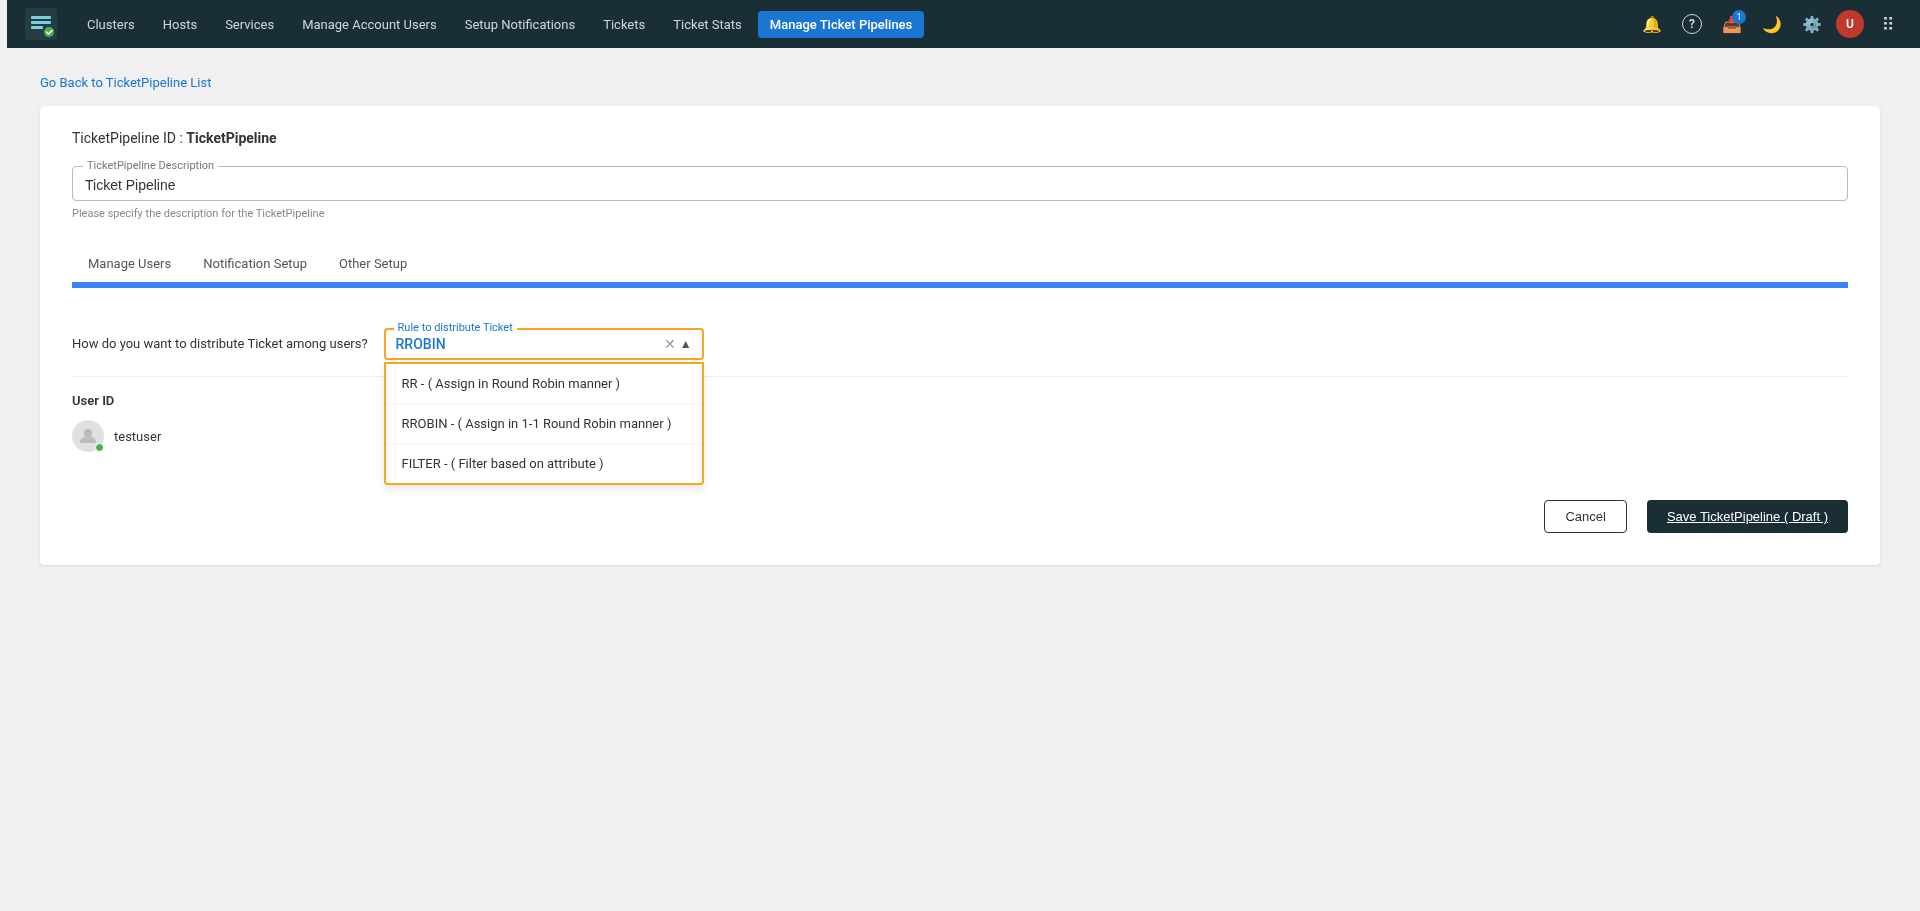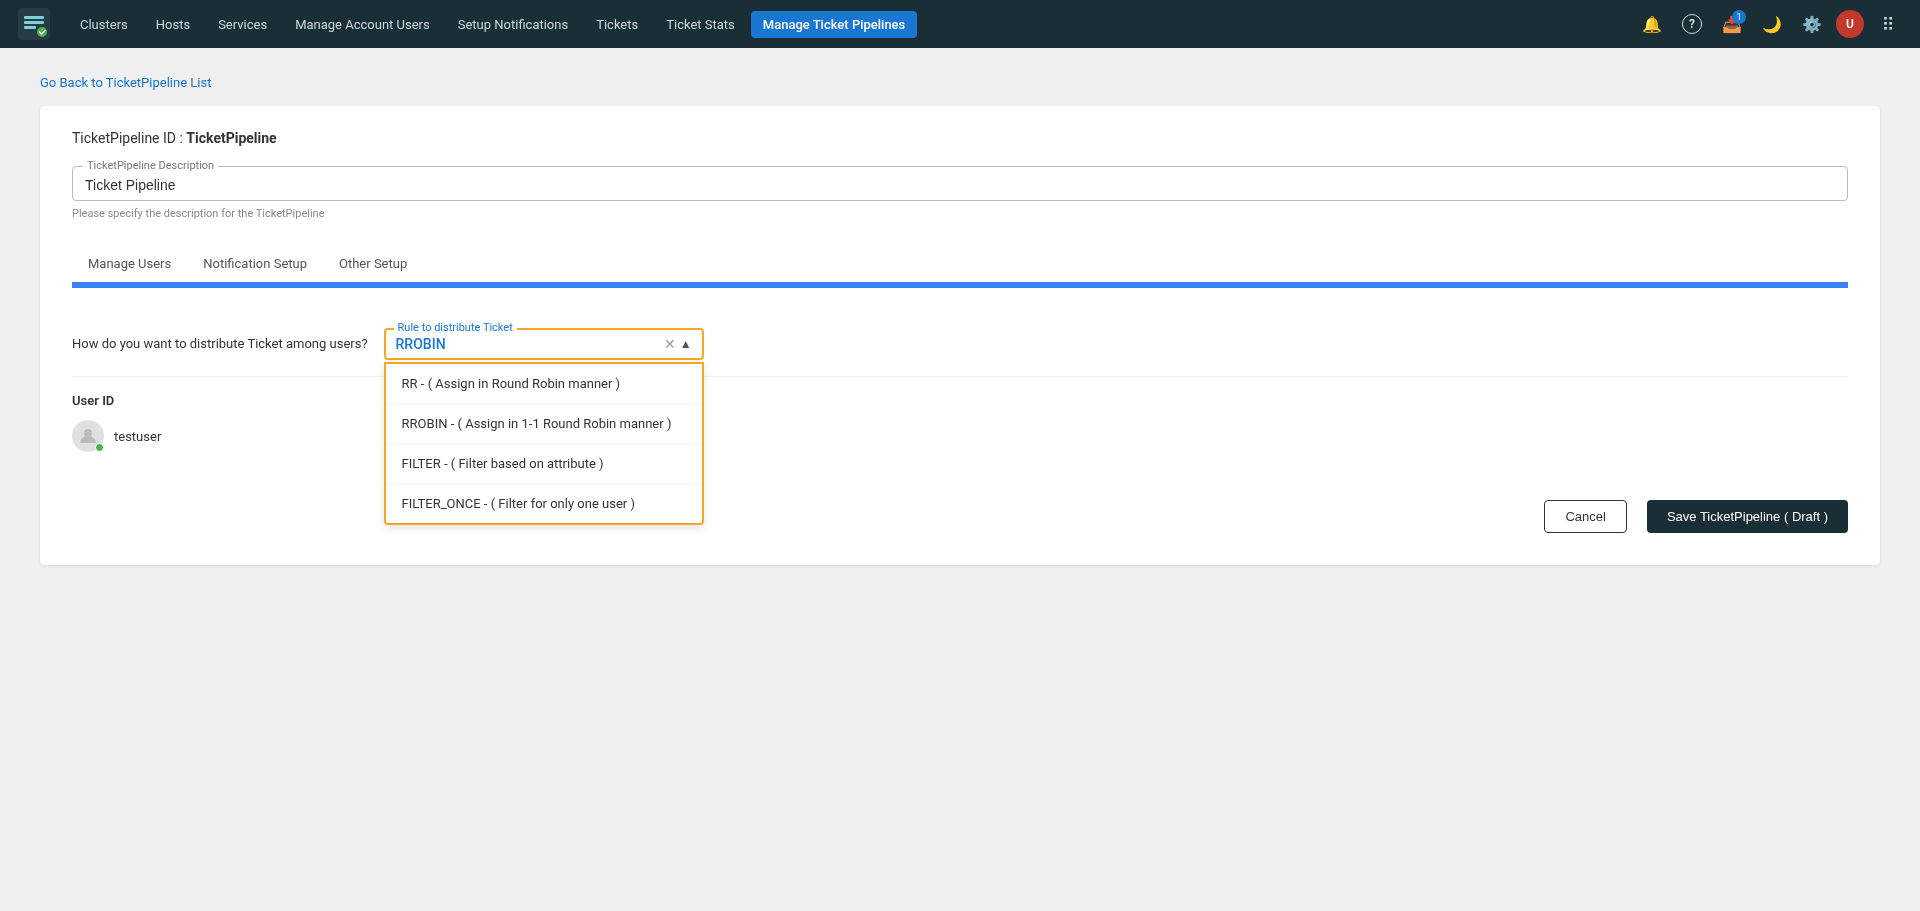--- a/index.html
+++ b/index.html
@@ -6,20 +6,21 @@
     body { font-family: -apple-system, BlinkMacSystemFont, 'Segoe UI', Roboto, sans-serif; background: #f0f0f0; min-height: 911px; }
 
     
     .navbar {
       background: #1a2e35;
       height: 48px;
       display: flex;
       align-items: center;
       padding: 0 16px;
       gap: 4px;
+      margin-left: 7px;
     }
     .navbar-logo {
       width: 36px;
       height: 36px;
       margin-right: 12px;
       display: flex; align-items: center; justify-content: center;
     }
     .navbar-logo svg { width: 32px; height: 32px; }
     .nav-item {
       color: #cdd8dc;
@@ -181,21 +182,21 @@
     .footer-actions {
       display: flex; justify-content: flex-end; gap: 20px;
       margin-top: 32px;
     }
     .btn-cancel {
       padding: 8px 20px; border: 1px solid #333; border-radius: 4px;
       background: #fff; color: #333; font-size: 13px; cursor: pointer;
     }
     .btn-save {
       padding: 8px 20px; border: none; border-radius: 4px;
-      background: #1a2e35; color: #fff; font-size: 13px; cursor: pointer;
+      background: #1a2e35; color: #fff; font-size: 13px; cursor: pointer; text-decoration: underline;
     }
   </style>
 </head>
 <body>
 
 <nav class="navbar">
   <div class="navbar-logo">
     <svg viewBox="0 0 32 32" fill="none" xmlns="http://www.w3.org/2000/svg">
       <rect width="32" height="32" rx="4" fill="#263c45"></rect>
       <rect x="6" y="8" width="20" height="3" rx="1" fill="#7ecfdd"></rect>
@@ -270,21 +271,20 @@
         <div class="dropdown-input-box">
           <span class="dropdown-field-label">Rule to distribute Ticket</span>
           <span class="dropdown-value">RROBIN</span>
           <span class="dropdown-clear">✕</span>
           <span class="dropdown-arrow">▲</span>
         </div>
         <div class="dropdown-menu">
           <div class="dropdown-option">RR - ( Assign in Round Robin manner )</div>
           <div class="dropdown-option">RROBIN - ( Assign in 1-1 Round Robin manner )</div>
           <div class="dropdown-option">FILTER - ( Filter based on attribute )</div>
-          <div class="dropdown-option">FILTER_ONCE - ( Filter for only one user )</div>
         </div>
       </div>
     </div>
 
     <div class="user-id-section">
       <div class="user-id-label">User ID</div>
       <div class="user-row">
         <div class="user-avatar">
           <svg viewBox="0 0 20 20" fill="#999" xmlns="http://www.w3.org/2000/svg">
             <circle cx="10" cy="7" r="4" fill="#bbb"></circle>

